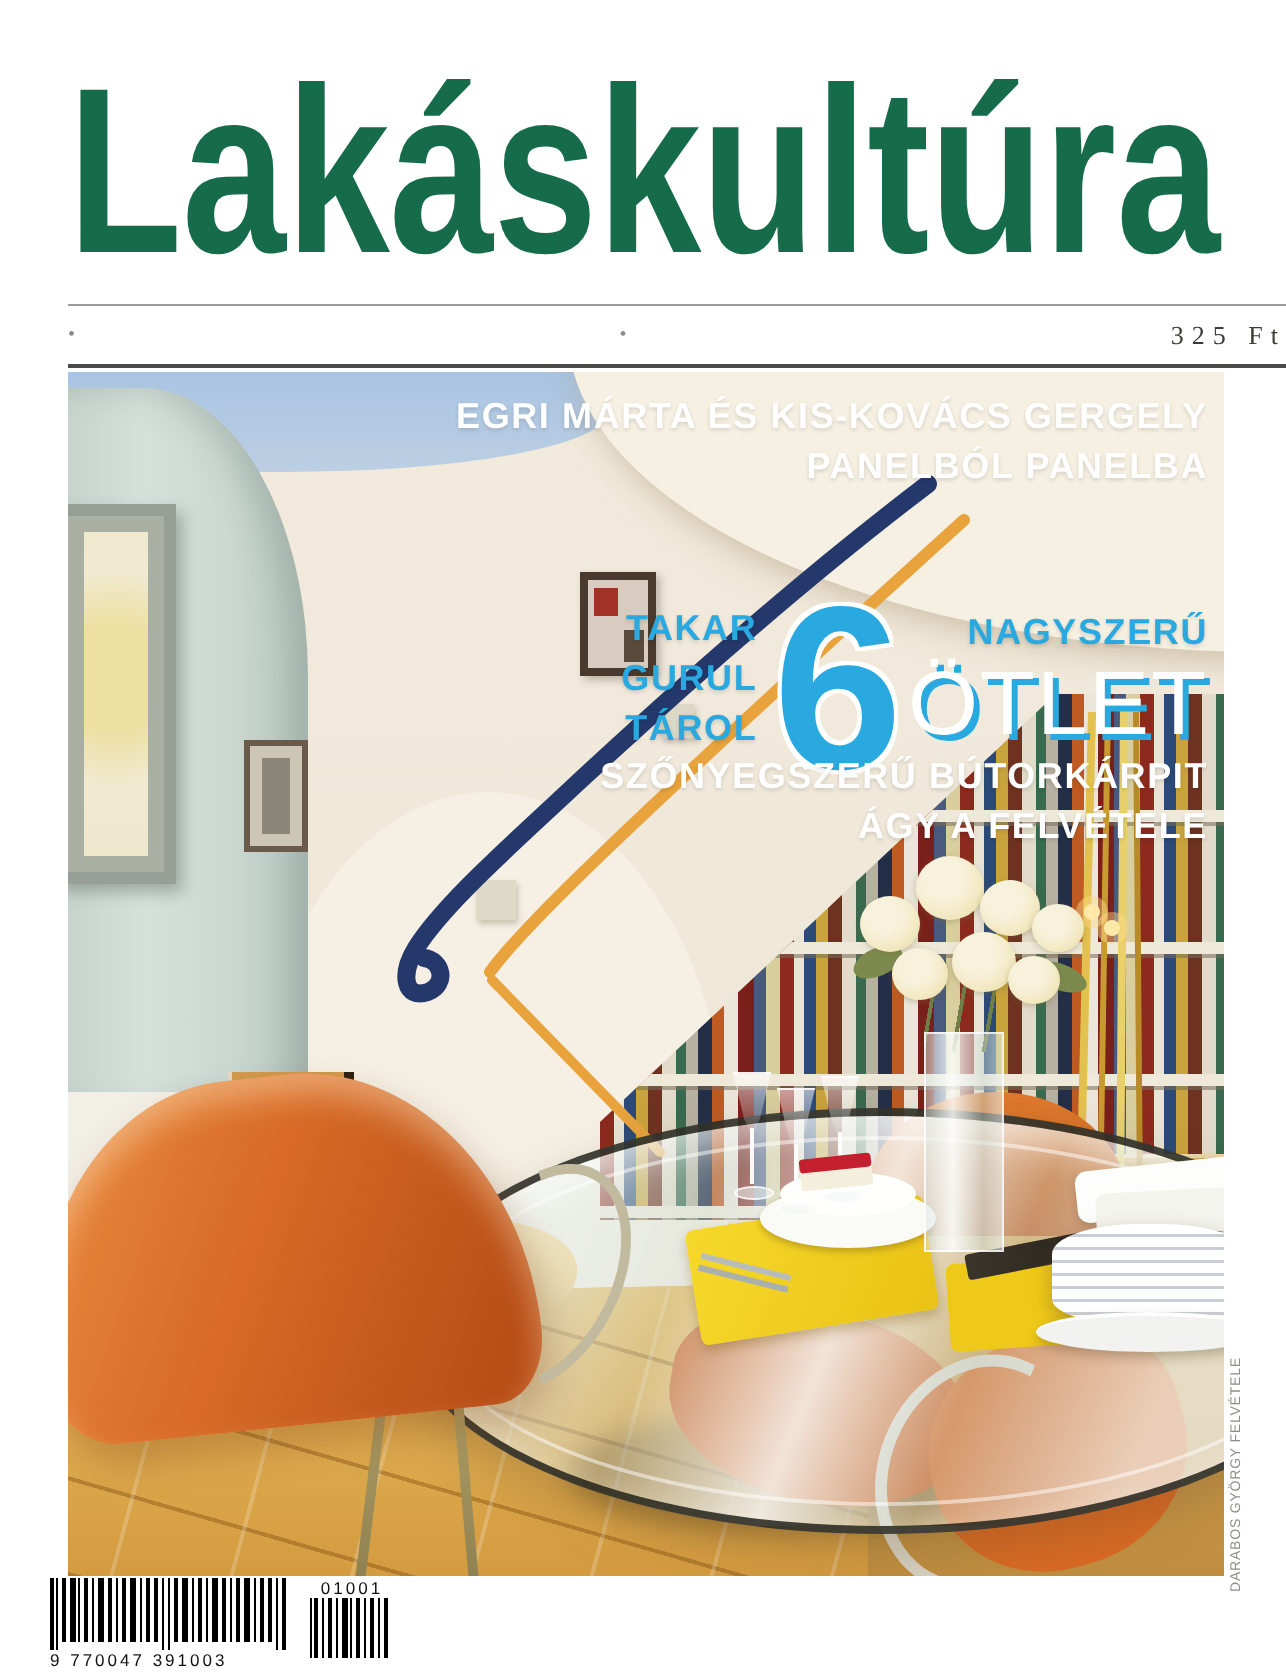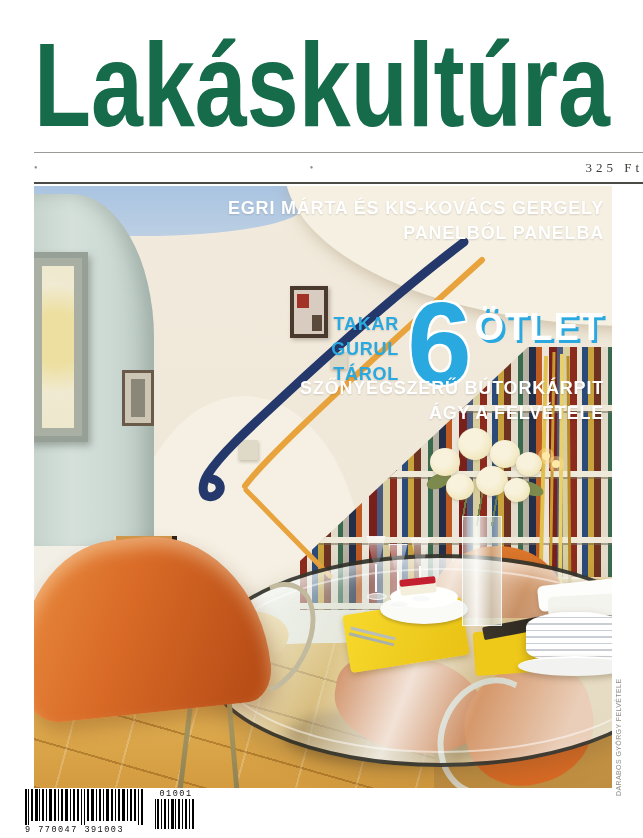--- a/index.html
+++ b/index.html
@@ -156,41 +156,41 @@
              transform:rotate(28deg); }
   .ph-leg { width:5px; height:108px; z-index:38; background:linear-gradient(180deg,#b3a268,#8e8050); }
 
   
   .t-cyan { color:#29a9e0; }
   .t-white { color:#ffffff; }
   .hl { font-weight:bold; font-size:18px; line-height:25px; letter-spacing:0.8px; text-align:right;
         text-shadow:0 1px 2px rgba(0,0,0,0.14); }
   .hl-top { right:8px; top:10px; z-index:50; }
   .feature { right:8px; top:112px; z-index:50; display:flex; justify-content:flex-end; align-items:flex-start; }
-  .feature .fw { margin-top:14px; }
+  .feature .fw { margin-top:4px; }
   .six { font-weight:bold; font-size:116px; line-height:92px; margin:0 2px 0 8px; color:#29a9e0;
          text-shadow:2px 0 0 #fff,-2px 0 0 #fff,0 2px 0 #fff,0 -2px 0 #fff,
                      2px 2px 0 #fff,-2px -2px 0 #fff,2px -2px 0 #fff,-2px 2px 0 #fff; }
   .fcol { margin-top:6px; text-align:right; }
-  .otlet { font-weight:bold; font-size:38px; line-height:46px; letter-spacing:1px; color:#fff;
+  .otlet { font-weight:normal; font-size:45px; line-height:46px; letter-spacing:1px; color:#fff;
            text-shadow:3px 3px 0 #29a9e0; }
   .hl-mid { right:8px; top:190px; z-index:50; }
   .footer-block { left:20px; top:498px; z-index:50; }
   .footer-title { font-weight:bold; font-size:60px; line-height:62px; letter-spacing:2px; color:#fff;
                   text-shadow:0 2px 5px rgba(0,0,0,0.20); }
   .footer-sub { margin-left:14px; margin-top:4px; font-weight:bold; font-size:20px; letter-spacing:0.6px;
                 color:#fff; text-shadow:0 1px 3px rgba(0,0,0,0.18); }
 
   
   .credit { position:absolute; left:615px; top:646px; height:150px; writing-mode:vertical-rl;
             transform:rotate(180deg); font-size:7px; color:#8f8d86; letter-spacing:0.4px; white-space:nowrap; }
   .barcode { position:absolute; left:25px; top:789px; display:flex; gap:10px; align-items:flex-start; background:#fff; }
   .ean { width:120px; }
   .ean svg, .addon svg { display:block; }
-  .bdigits { font-family:Liberation Mono, monospace; font-size:8.5px; letter-spacing:1.5px; color:#111; }
+  .bdigits { font-family:Liberation Sans, sans-serif; font-size:8.5px; letter-spacing:1.5px; color:#111; }
   .addon { width:42px; text-align:center; }
 </style>
 </head>
 <body>
 
 <div id="page">
 
   <div class="masthead">
     <svg width="578" height="124" viewBox="0 0 578 124">
       <text x="0" y="100" textLength="576" lengthAdjust="spacingAndGlyphs" font-family="Liberation Sans, sans-serif" font-weight="bold" font-size="118" fill="#156B4A">Lakáskultúra</text>
@@ -317,20 +317,21 @@
     </div>
 
     <div class="hl feature">
       <div class="fw t-cyan">
         <div>TAKAR</div>
         <div>GURUL</div>
         <div>TÁROL</div>
       </div>
       <div class="six">6</div>
       <div class="fcol">
+        <div class="t-cyan">NAGYSZERŰ</div>
         <div class="otlet">ÖTLET</div>
       </div>
     </div>
 
     <div class="hl hl-mid">
       <div class="t-white">SZŐNYEGSZERŰ BÚTORKÁRPIT</div>
       <div class="t-white">ÁGY A FELVÉTELE</div>
     </div>
 
   </div>

